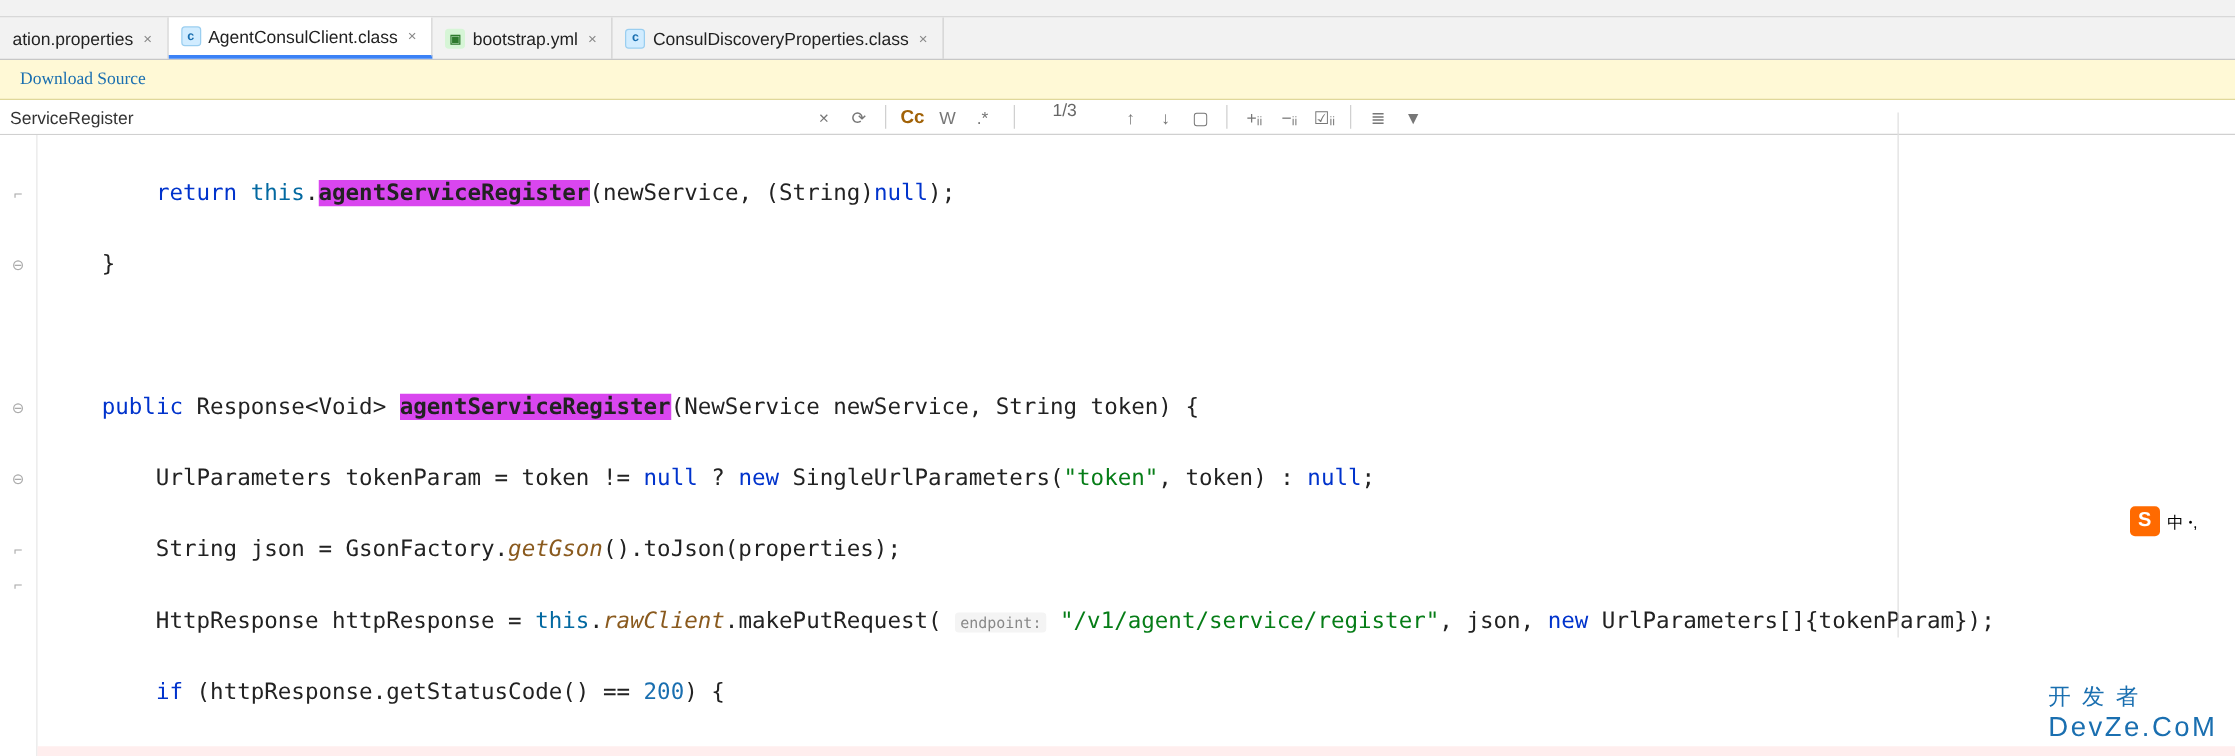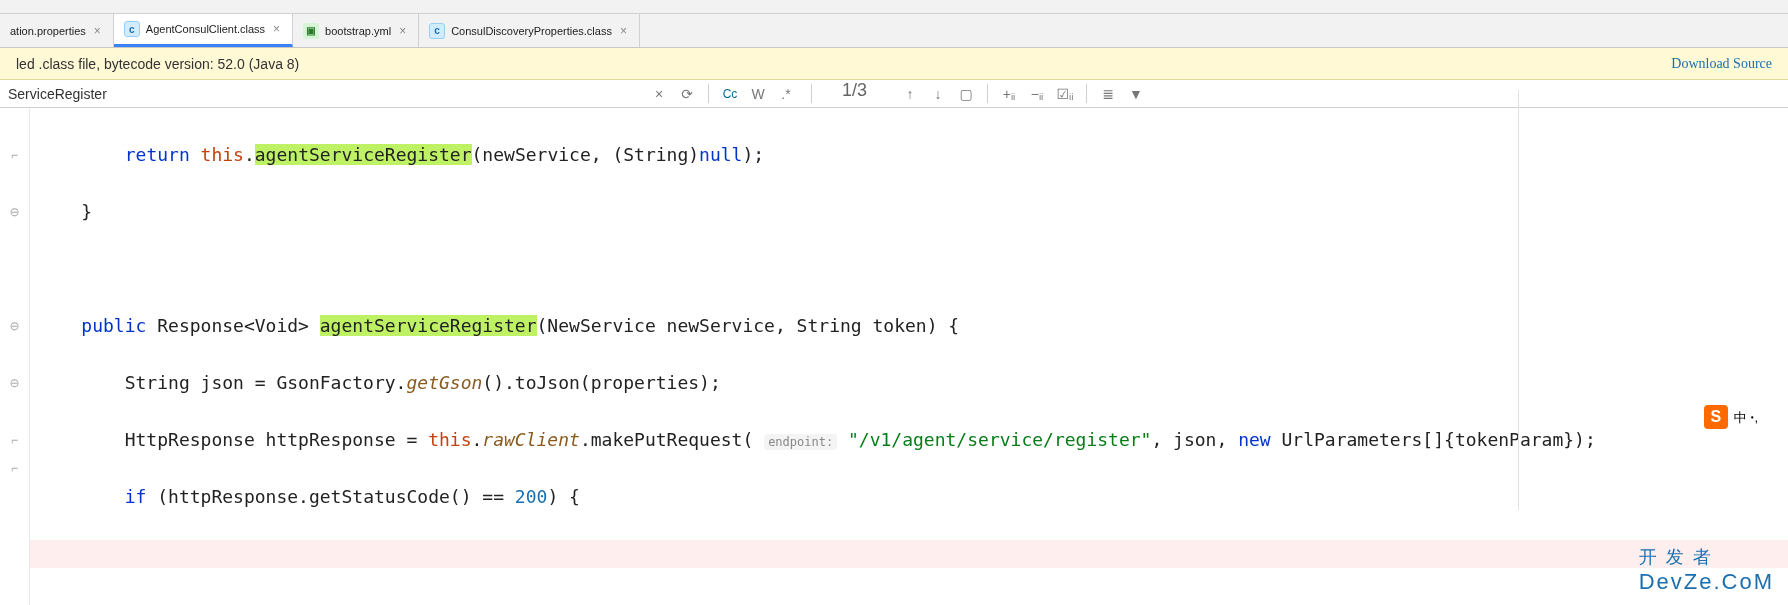--- a/index.html
+++ b/index.html
@@ -3,52 +3,52 @@
 <meta charset="utf-8">
 <style>
   * { margin: 0; padding: 0; box-sizing: border-box; }
   body { font-family: "Segoe UI", Arial, sans-serif; font-size: 13px; background: #fff; overflow: hidden; width: 1788px; }
   
   .top-strip { height: 14px; background: #f2f2f2; border-bottom: 1px solid #d0d0d0; display: flex; align-items: center; padding-left: 8px; color: #666; font-size: 11px; }
 
   .tab-bar { height: 34px; background: #f2f2f2; display: flex; align-items: stretch; border-bottom: 1px solid #c7c7c7; }
   .tab { display: flex; align-items: center; padding: 0 10px; gap: 6px; border-right: 1px solid #d0d0d0; cursor: pointer; }
   .tab.active { background: #fff; border-bottom: 3px solid #3b82f6; }
-  .tab-label { color: #222; font-size: 11px; }
+  .tab-label { color: #222; font-size: 14px; }
   .tab-close { color: #888; font-size: 12px; cursor: pointer; padding: 0 2px; }
   .file-icon { width: 16px; height: 16px; border-radius: 3px; display: flex; align-items: center; justify-content: center; font-size: 10px; font-weight: bold; }
   .ic-class { background: #d1ecff; color: #1a6fb0; border: 1px solid #9acef0; }
   .ic-yml { background: #d6f5d6; color: #2d7a2d; }
 
   .yellow-banner { background: #fff9d6; height: 32px; display: flex; align-items: center; justify-content: space-between; padding: 0 16px; border-bottom: 1px solid #e0d89a; color: #333; font-size: 14px; }
   .download-link { color: #1a6fb0; cursor: pointer; font-family: Liberation Serif, serif; }
 
   .search-bar { height: 28px; display: flex; align-items: stretch; border-bottom: 1px solid #d0d0d0; }
   .search-input { flex: 0 0 640px; border: none; outline: none; padding: 0 8px; font-size: 14px; color: #333; background: #fff; }
   .search-controls { display: flex; align-items: center; gap: 2px; padding: 0 6px; }
   .sbtn { width: 26px; height: 26px; display: flex; align-items: center; justify-content: center; color: #777; cursor: pointer; border-radius: 3px; font-size: 14px; }
-  .sbtn.cc { color: #0369a1; font-weight: normal; font-size: 12px; }
+  .sbtn.cc { color: #a16207; font-weight: bold; font-size: 15px; }
   .divider-v { width: 1px; background: #d0d0d0; margin: 4px 6px; align-self: stretch; }
-  .match-count { color: #666; padding: 0 24px; font-size: 18px; }
+  .match-count { color: #666; padding: 0 24px; font-size: 14px; }
   .flex-spacer { flex: 1; }
 
   .editor-wrap { display: flex; }
   .gutter { width: 30px; background: #fff; border-right: 1px solid #e8e8e8; padding-top: 4px; }
   .gutter-fold { height: 28.5px; display: flex; align-items: center; justify-content: center; color: #aaa; font-size: 12px; }
   
   .code { font-family: "Consolas", "Monaco", monospace; font-size: 18px; line-height: 28.5px; padding-top: 4px; white-space: pre; color: #222; flex: 1; }
   .code-line { padding-left: 8px; height: 28.5px; }
   .hl-line { background: #ffeeee; }
   .kw { color: #0033cc; }
-  .this { color: #c2410c; }
+  .this { color: #0369a1; }
   .method { color: #8a5a1e; font-style: italic; }
   .num { color: #1a6fb0; }
   .str { color: #067d17; }
   .hint { color: #888; font-size: 12px; background: #f4f4f4; padding: 1px 4px; border-radius: 3px; }
-  .highlight-match { background: #bef264; }
+  .highlight-match { background: #d946ef; font-weight: bold; }
 
   .right-overlay { position: absolute; right: 0; top: 90px; width: 270px; height: 420px; border-left: 1px solid #e0e0e0; pointer-events: none; }
   
   .watermark { position: absolute; right: 14px; bottom: 10px; font-family: Arial; font-size: 22px; color: #1a6fb0; letter-spacing: 2px; }
   .watermark .zh { display: block; font-size: 18px; }
   
   .sogou { position: absolute; right: 30px; top: 405px; display: flex; align-items: center; gap: 6px; }
   .sogou-icon { width: 24px; height: 24px; background: #ff6a00; border-radius: 4px; color: #fff; display: flex; align-items: center; justify-content: center; font-weight: bold; font-size: 16px; }
 </style>
 </head>
@@ -72,21 +72,20 @@
     <span class="tab-close">×</span>
   </div>
   <div class="tab">
     <span class="file-icon ic-class">c</span>
     <span class="tab-label">ConsulDiscoveryProperties.class</span>
     <span class="tab-close">×</span>
   </div>
 </div>
 
 <div class="yellow-banner">
-  <span>led .class file, bytecode version: 52.0 (Java 8)</span>
   <span class="download-link">Download Source</span>
 </div>
 
 <div class="search-bar">
   <input class="search-input" value="ServiceRegister" style="">
   <div class="search-controls">
     <span class="sbtn">×</span>
     <span class="sbtn">⟳</span>
     <span class="divider-v"></span>
     <span class="sbtn cc">Cc</span>
@@ -124,20 +123,21 @@
     <div class="gutter-fold">⊖</div>
     <div class="gutter-fold"></div>
     <div class="gutter-fold">⌐</div>
     <div class="gutter-fold">⌐</div>
   </div>
   <div class="code">
 <div class="code-line">        <span class="kw">return</span> <span class="this">this</span>.<span class="highlight-match">agentServiceRegister</span><span>(newService, (String)</span><span class="kw">null</span><span>);</span></div>
 <div class="code-line">    }</div>
 <div class="code-line"></div>
 <div class="code-line">    <span class="kw">public</span><span> Response&lt;Void&gt; </span><span class="highlight-match">agentServiceRegister</span><span>(NewService newService, String token) {</span></div>
+<div class="code-line"><span>        UrlParameters tokenParam = token != </span><span class="kw">null</span><span> ? </span><span class="kw">new</span><span> SingleUrlParameters(</span><span class="str">"token"</span><span>, token) : </span><span class="kw">null</span><span>;</span></div>
 <div class="code-line"><span>        String json = GsonFactory.</span><span class="method">getGson</span><span>().toJson(properties);</span></div>
 <div class="code-line"><span>        HttpResponse httpResponse = </span><span class="this">this</span><span>.</span><span class="method">rawClient</span><span>.makePutRequest( </span><span class="hint">endpoint:</span><span> </span><span class="str">"/v1/agent/service/register"</span><span>, json, </span><span class="kw">new</span><span> UrlParameters[]{tokenParam});</span></div>
 <div class="code-line">        <span class="kw">if</span><span> (httpResponse.getStatusCode() == </span><span class="num">200</span><span>) {</span></div>
 <div class="code-line hl-line">            </div>
 
 
 
 
   </div>
 </div>

